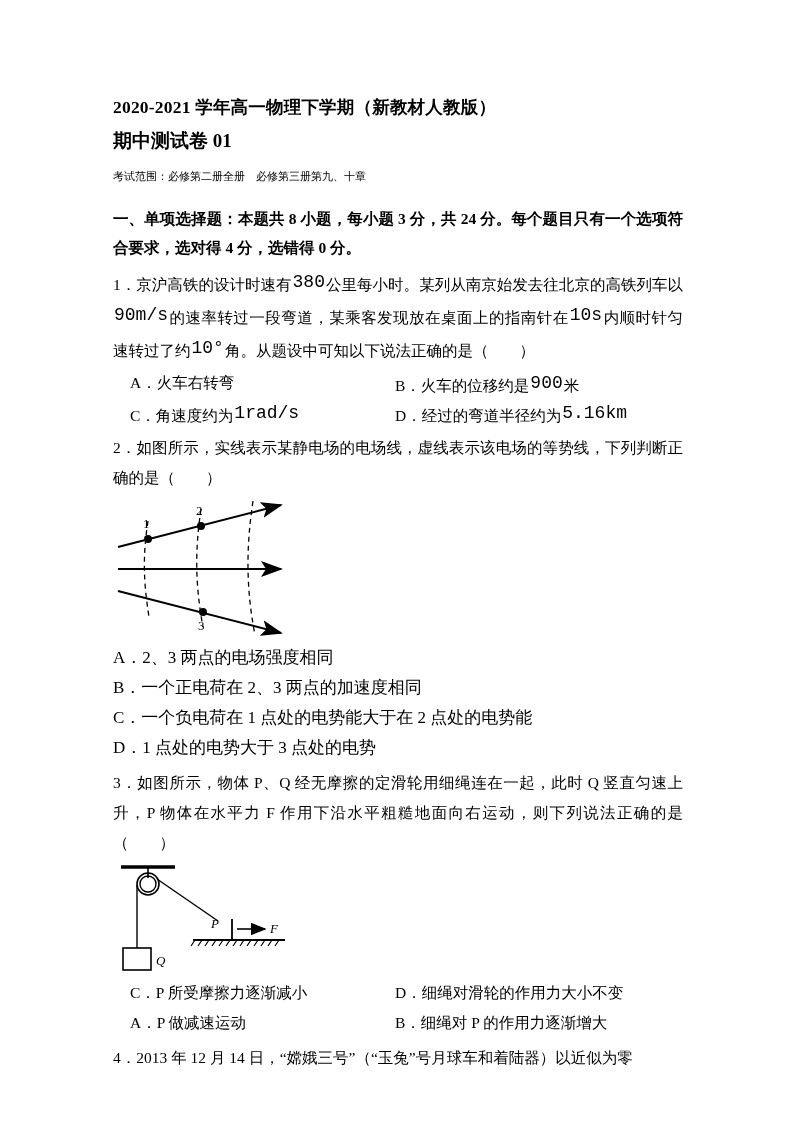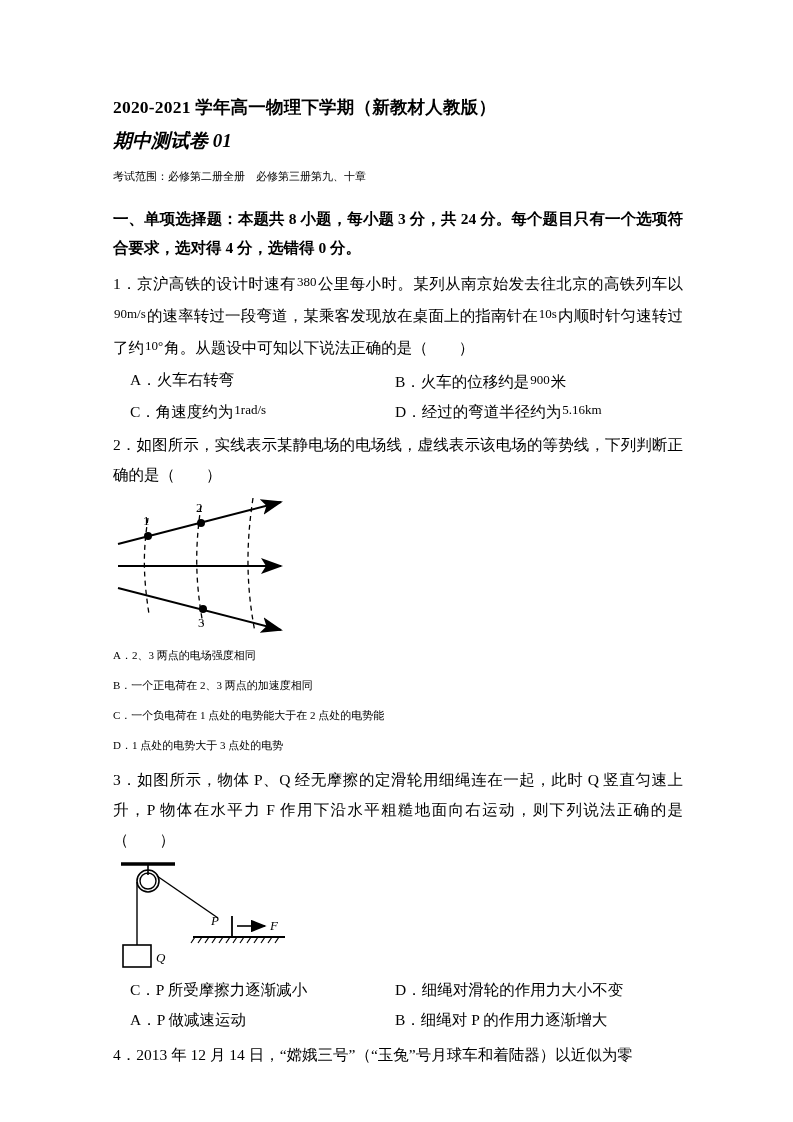--- a/index.html
+++ b/index.html
@@ -34,21 +34,20 @@
     font-size: 17.5px;
     line-height: 30px;
     letter-spacing: 0.2px;
     white-space: nowrap;
   }
   .doc-subtitle {
     font-weight: bold;
     font-size: 19px;
     line-height: 34px;
     margin-top: 2px;
-    font-style: italic;
   }
   .exam-scope {
     font-size: 11px;
     line-height: 28px;
     margin-top: 4px;
   }
   .section-heading {
     font-weight: bold;
     font-size: 15.5px;
     line-height: 29px;
@@ -61,22 +60,22 @@
   .question {
     font-size: 15.5px;
     line-height: 30px;
     margin-top: 5px;
     text-align: justify;
     text-justify: inter-ideograph;
   }
 
   
   .mth {
-    font-family: Liberation Serif, serif;
-    font-size: 13px;
+    font-family: Liberation Mono, monospace;
+    font-size: 18px;
     vertical-align: 3px;
     padding: 0 1px;
     white-space: nowrap;
   }
 
   
   .options {
     margin-top: 2px;
   }
   .opt-row {
@@ -90,21 +89,21 @@
     position: absolute;
     left: 17px;
     top: 0;
   }
   .opt-row .col-b {
     position: absolute;
     left: 282px;
     top: 0;
   }
   .opt-full {
-    font-size: 11px;
+    font-size: 17px;
     line-height: 30px;
     white-space: nowrap;
   }
 
   
   .figure {
     position: relative;
     margin: 6px 0 4px 0;
   }
   .fig-efield { height: 140px; }

